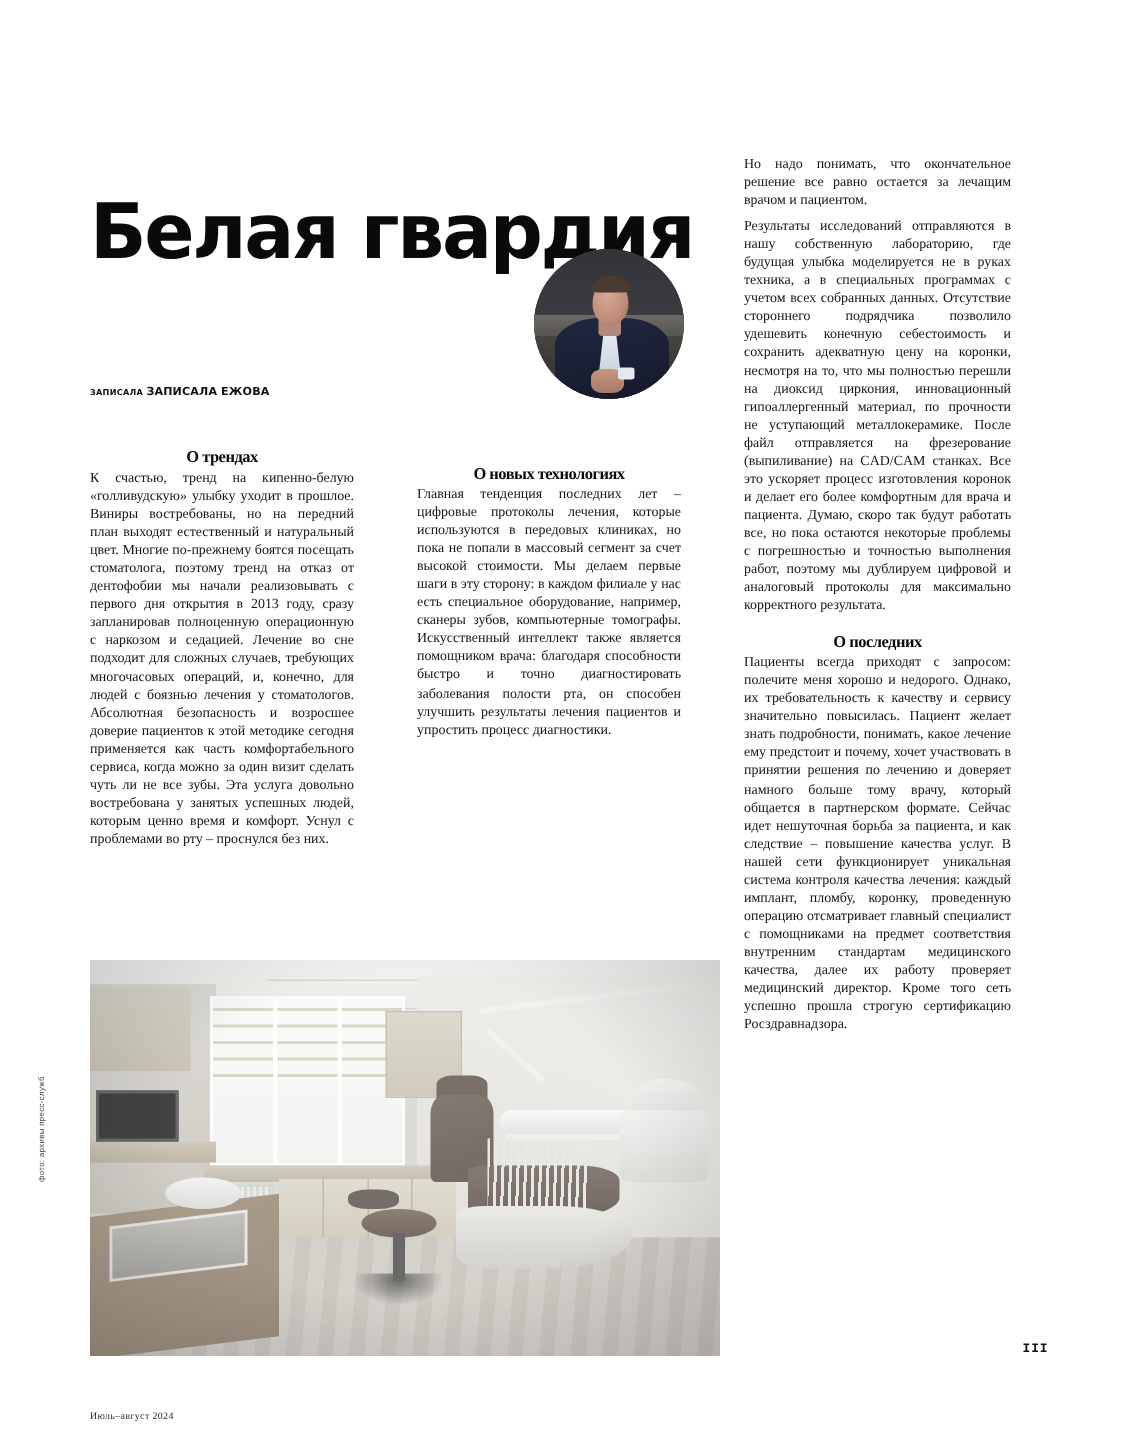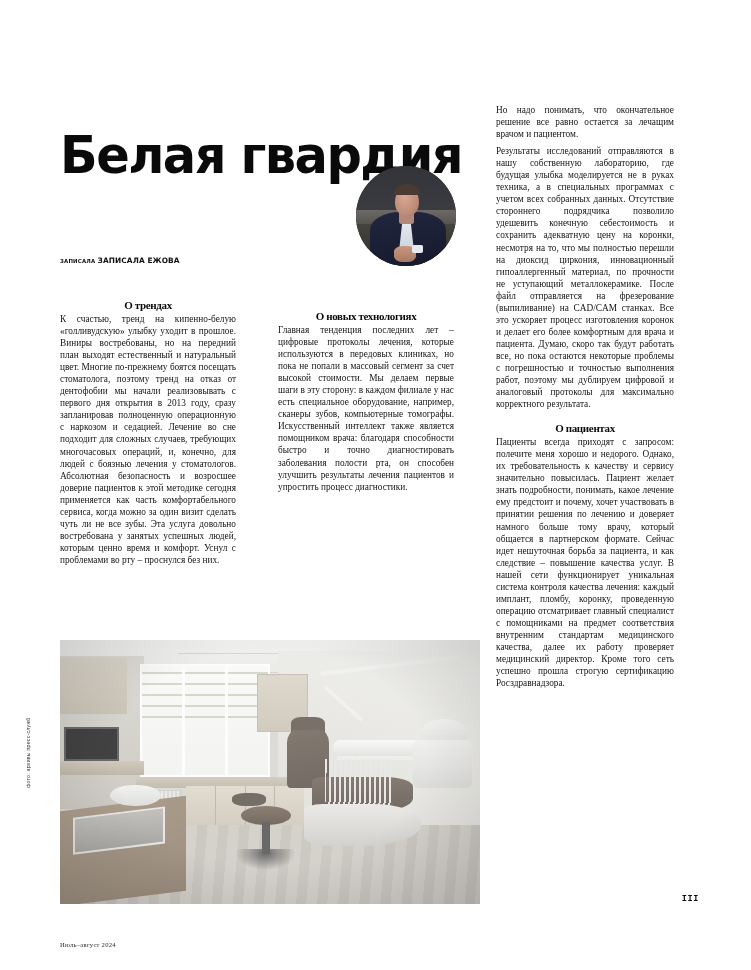--- a/index.html
+++ b/index.html
@@ -437,21 +437,21 @@
 
   <div class="col col-2">
     <p></p>
     <h2 class="sec-head spaced">О новых технологиях</h2>
     <p>Главная тенденция последних лет – цифровые протоколы лечения, которые используются в передовых клиниках, но пока не попали в массовый сегмент за счет высокой стоимости. Мы делаем первые шаги в эту сторону: в каждом филиале у нас есть специальное оборудование, например, сканеры зубов, компьютерные томографы. Искусственный интеллект также является помощником врача: благодаря способности быстро и точно диагностировать заболевания полости рта, он способен улучшить результаты лечения пациентов и упростить процесс диагностики.</p>
   </div>
 
   <div class="col col-3">
     <p>Но надо понимать, что окончательное решение все равно остается за лечащим врачом и пациентом.</p>
     <p>Результаты исследований отправляются в нашу собственную лабораторию, где будущая улыбка моделируется не в руках техника, а в специальных программах с учетом всех собранных данных. Отсутствие стороннего подрядчика позволило удешевить конечную себестоимость и сохранить адекватную цену на коронки, несмотря на то, что мы полностью перешли на диоксид циркония, инновационный гипоаллергенный материал, по прочности не уступающий металлокерамике. После файл отправляется на фрезерование (выпиливание) на CAD/CAM станках. Все это ускоряет процесс изготовления коронок и делает его более комфортным для врача и пациента. Думаю, скоро так будут работать все, но пока остаются некоторые проблемы с погрешностью и точностью выполнения работ, поэтому мы дублируем цифровой и аналоговый протоколы для максимально корректного результата.</p>
-    <h2 class="sec-head spaced">О пациентах</h2>
+    <h2 class="sec-head spaced">О последних</h2>
     <p>Пациенты всегда приходят с запросом: полечите меня хорошо и недорого. Однако, их требовательность к качеству и сервису значительно повысилась. Пациент желает знать подробности, понимать, какое лечение ему предстоит и почему, хочет участвовать в принятии решения по лечению и доверяет намного больше тому врачу, который общается в партнерском формате. Сейчас идет нешуточная борьба за пациента, и как следствие – повышение качества услуг. В нашей сети функционирует уникальная система контроля качества лечения: каждый имплант, пломбу, коронку, проведенную операцию отсматривает главный специалист с помощниками на предмет соответствия внутренним стандартам медицинского качества, далее их работу проверяет медицинский директор. Кроме того сеть успешно прошла строгую сертификацию Росздравнадзора.</p>
   </div>
 
   <div class="interior">
     <div class="ceiling"></div>
     <div class="ceil-line" style="left:28%;top:5%;width:52%;"></div>
     <div class="ceil-line" style="left:34%;top:12%;width:40%;"></div>
     <div class="wall-right"></div>
     <div class="wall-left"></div>
     <div class="overhead-cab"></div>

